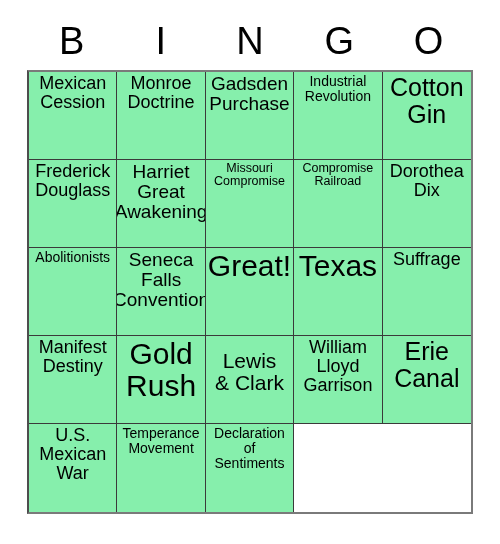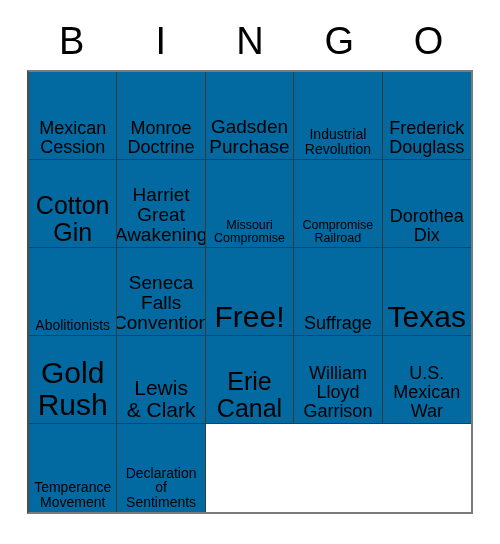--- a/index.html
+++ b/index.html
@@ -52,25 +52,25 @@
     grid-template-columns: repeat(5, 1fr);
     grid-template-rows: repeat(5, 1fr);
     background: #ffffff;
   }
 
   .cell {
     border-right: 1px solid #3a3a3a;
     border-bottom: 1px solid #3a3a3a;
     box-sizing: border-box;
     display: flex;
-    align-items: flex-end;
+    align-items: flex-start;
     justify-content: center;
     text-align: center;
     padding: 2px 3px;
-    background: #0369a1;
+    background: #86efac;
     overflow: hidden;
   }
   .cell:nth-child(5n) { border-right: none; }
   .cell:nth-child(n+21) { border-bottom: none; }
 
   .cell-text {
     display: block;
     line-height: 1.06;
     color: #000000;
     white-space: pre-line;
@@ -109,27 +109,27 @@
       </div>
     <div class="cell">
         <span class="cell-text sz-m">Gadsden
 Purchase</span>
       </div>
     <div class="cell">
         <span class="cell-text sz-s">Industrial
 Revolution</span>
       </div>
     <div class="cell">
+        <span class="cell-text sz-xl">Cotton
+Gin</span>
+      </div>
+
+    <div class="cell">
         <span class="cell-text sz-ml">Frederick
 Douglass</span>
-      </div>
-
-    <div class="cell">
-        <span class="cell-text sz-xl">Cotton
-Gin</span>
       </div>
     <div class="cell">
         <span class="cell-text sz-m">Harriet
 Great
 Awakening</span>
       </div>
     <div class="cell">
         <span class="cell-text sz-xs">Missouri
 Compromise</span>
       </div>
@@ -144,46 +144,50 @@
 
     <div class="cell">
         <span class="cell-text sz-s">Abolitionists</span>
       </div>
     <div class="cell">
         <span class="cell-text sz-m">Seneca
 Falls
 Convention</span>
       </div>
     <div class="cell">
-        <span class="cell-text sz-xxl">Free!</span>
+        <span class="cell-text sz-xxl">Great!</span>
+      </div>
+    <div class="cell">
+        <span class="cell-text sz-xxl">Texas</span>
       </div>
     <div class="cell">
         <span class="cell-text sz-ml">Suffrage</span>
       </div>
-    <div class="cell">
-        <span class="cell-text sz-xxl">Texas</span>
-      </div>
-
+
+    <div class="cell">
+        <span class="cell-text sz-ml">Manifest
+Destiny</span>
+      </div>
     <div class="cell">
         <span class="cell-text sz-xxl">Gold
 Rush</span>
       </div>
     <div class="cell">
         <span class="cell-text sz-l">Lewis
 &amp; Clark</span>
-      </div>
-    <div class="cell">
-        <span class="cell-text sz-xl">Erie
-Canal</span>
       </div>
     <div class="cell">
         <span class="cell-text sz-ml">William
 Lloyd
 Garrison</span>
       </div>
+    <div class="cell">
+        <span class="cell-text sz-xl">Erie
+Canal</span>
+      </div>
 
     <div class="cell">
         <span class="cell-text sz-ml">U.S.
 Mexican
 War</span>
       </div>
     <div class="cell">
         <span class="cell-text sz-s">Temperance
 Movement</span>
       </div>

